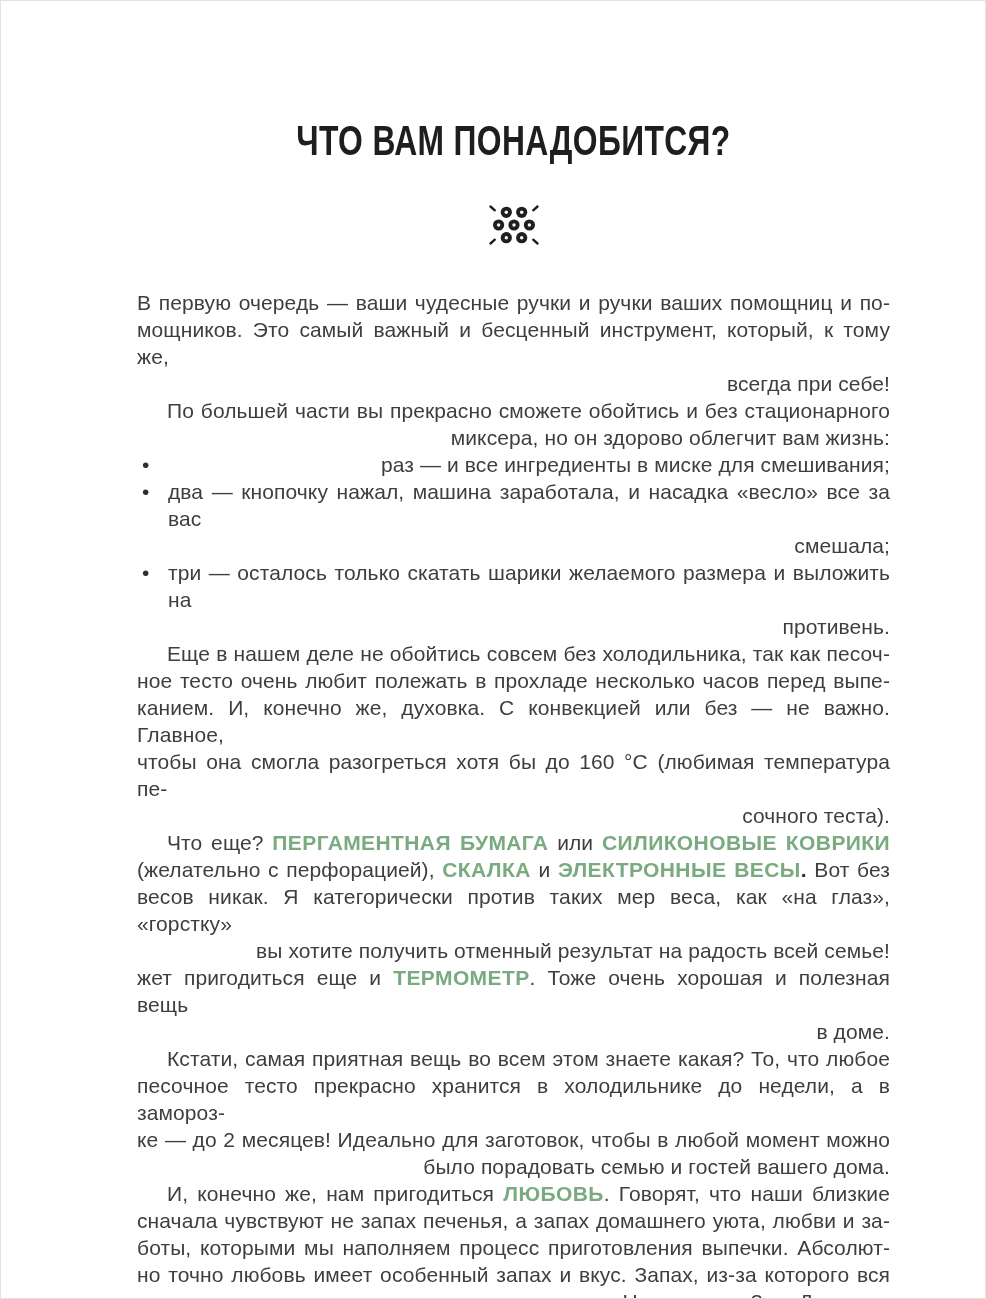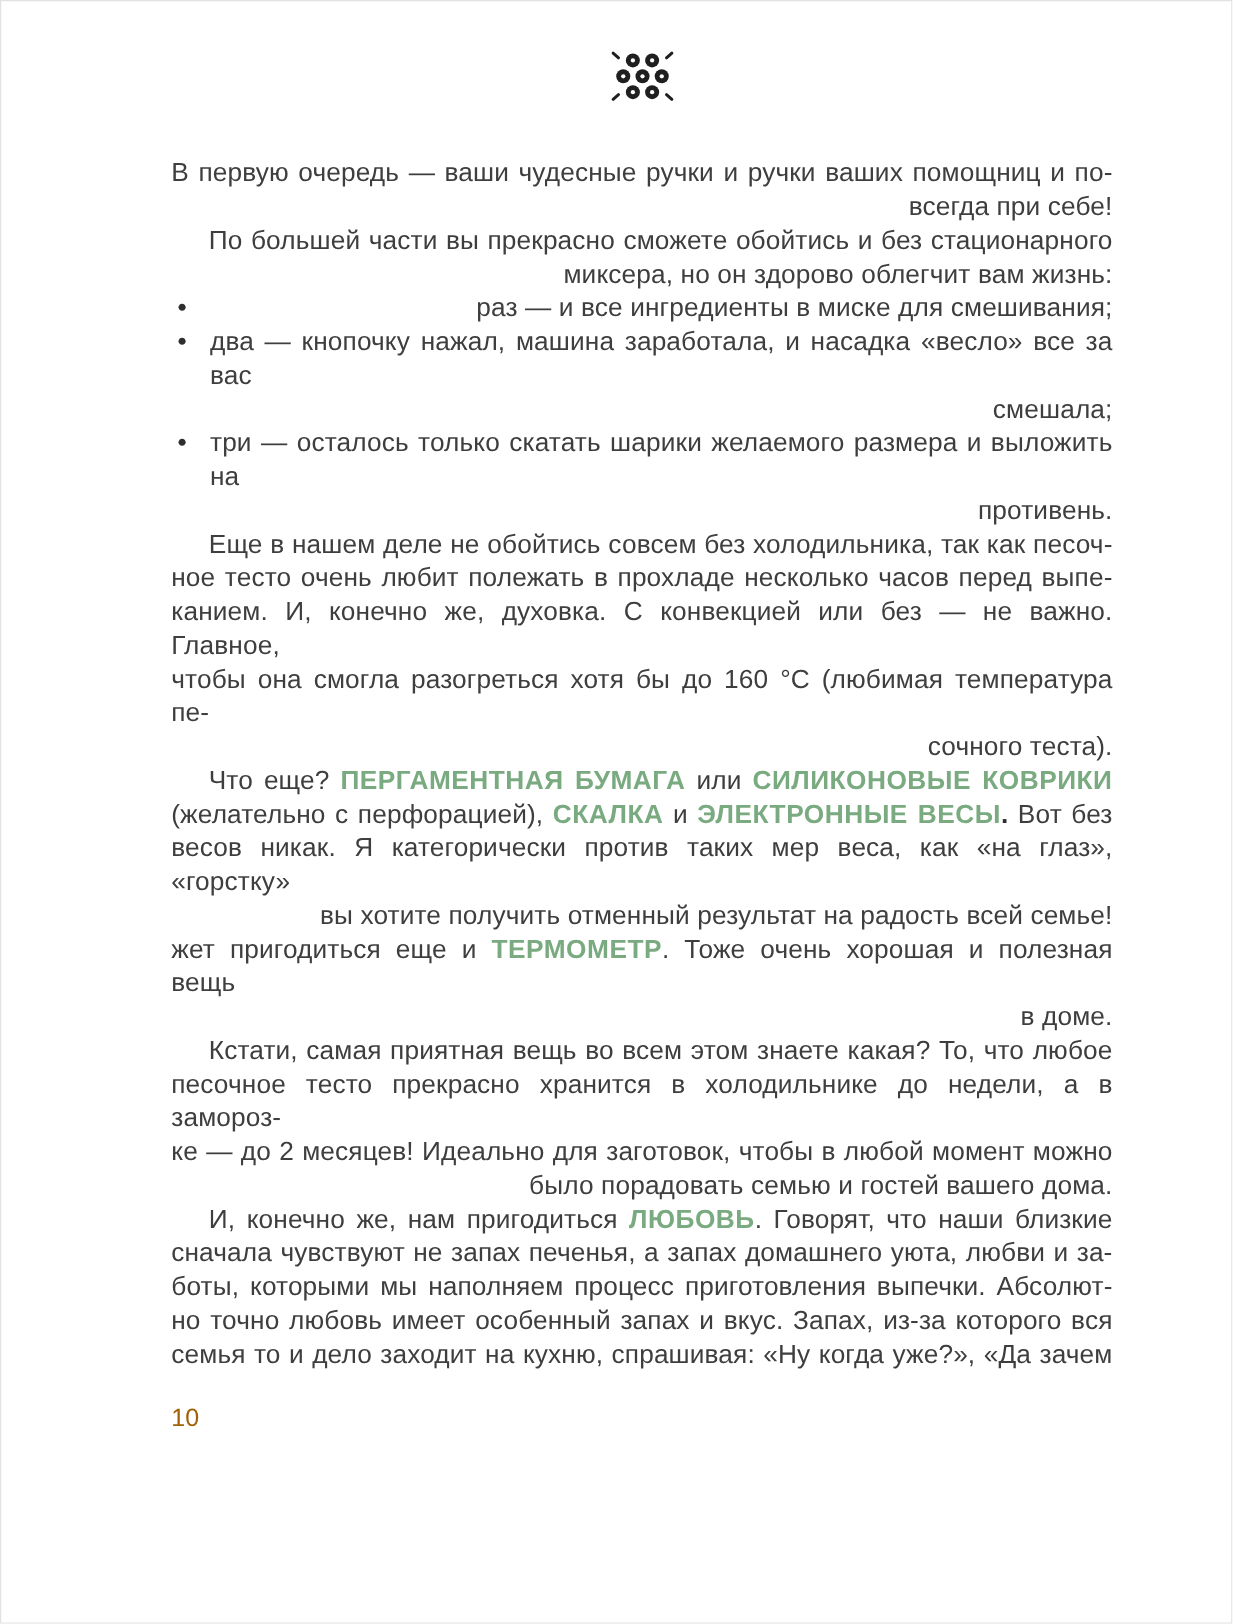--- a/index.html
+++ b/index.html
@@ -69,20 +69,23 @@
     line-height: 24px;
     color: #a16207;
   }
 </style>
 </head>
 <body>
 
 <div class="page">
   <div class="column">
 
+    <div class="title-wrap">
+      <div class="chapter-title">ЧТО ВАМ ПОНАДОБИТСЯ?</div>
+    </div>
 
     <div class="ornament-wrap">
       <svg width="56" height="48" viewBox="0 0 56 48" aria-hidden="true">
         <g fill="#1f1f1f">
 
           <circle cx="20.3" cy="11.3" r="5.6"></circle>
             <circle cx="35.7" cy="11.3" r="5.6"></circle>
 
           <circle cx="12.6" cy="24" r="5.6"></circle>
             <circle cx="28" cy="24" r="5.6"></circle>
@@ -104,20 +107,21 @@
           <line x1="4.5" y1="5.5" x2="8.8" y2="9.3"></line>
           <line x1="51.5" y1="5.5" x2="47.2" y2="9.3"></line>
           <line x1="4.5" y1="42.5" x2="8.8" y2="38.7"></line>
           <line x1="51.5" y1="42.5" x2="47.2" y2="38.7"></line>
         </g>
       </svg>
     </div>
 
     <div class="content">
         <div class="line just"><span class="seg-normal">В первую очередь — ваши чудесные ручки и ручки ваших помощниц и по-</span></div>
+        <div class="line just"><span class="seg-normal">мощников. Это самый важный и бесценный инструмент, который, к тому же,</span></div>
         <div class="line"><span class="seg-normal">всегда при себе!</span></div>
         <div class="line just ind"><span class="seg-normal">По большей части вы прекрасно сможете обойтись и без стационарного</span></div>
         <div class="line"><span class="seg-normal">миксера, но он здорово облегчит вам жизнь:</span></div>
         <div class="line hang"><span class="bullet">•</span><span class="seg-normal">раз — и все ингредиенты в миске для смешивания;</span></div>
         <div class="line just hang"><span class="bullet">•</span><span class="seg-normal">два — кнопочку нажал, машина заработала, и насадка «весло» все за вас</span></div>
         <div class="line hang"><span class="seg-normal">смешала;</span></div>
         <div class="line just hang"><span class="bullet">•</span><span class="seg-normal">три — осталось только скатать шарики желаемого размера и выложить на</span></div>
         <div class="line hang"><span class="seg-normal">противень.</span></div>
         <div class="line just ind"><span class="seg-normal">Еще в нашем деле не обойтись совсем без холодильника, так как песоч-</span></div>
         <div class="line just"><span class="seg-normal">ное тесто очень любит полежать в прохладе несколько часов перед выпе-</span></div>

